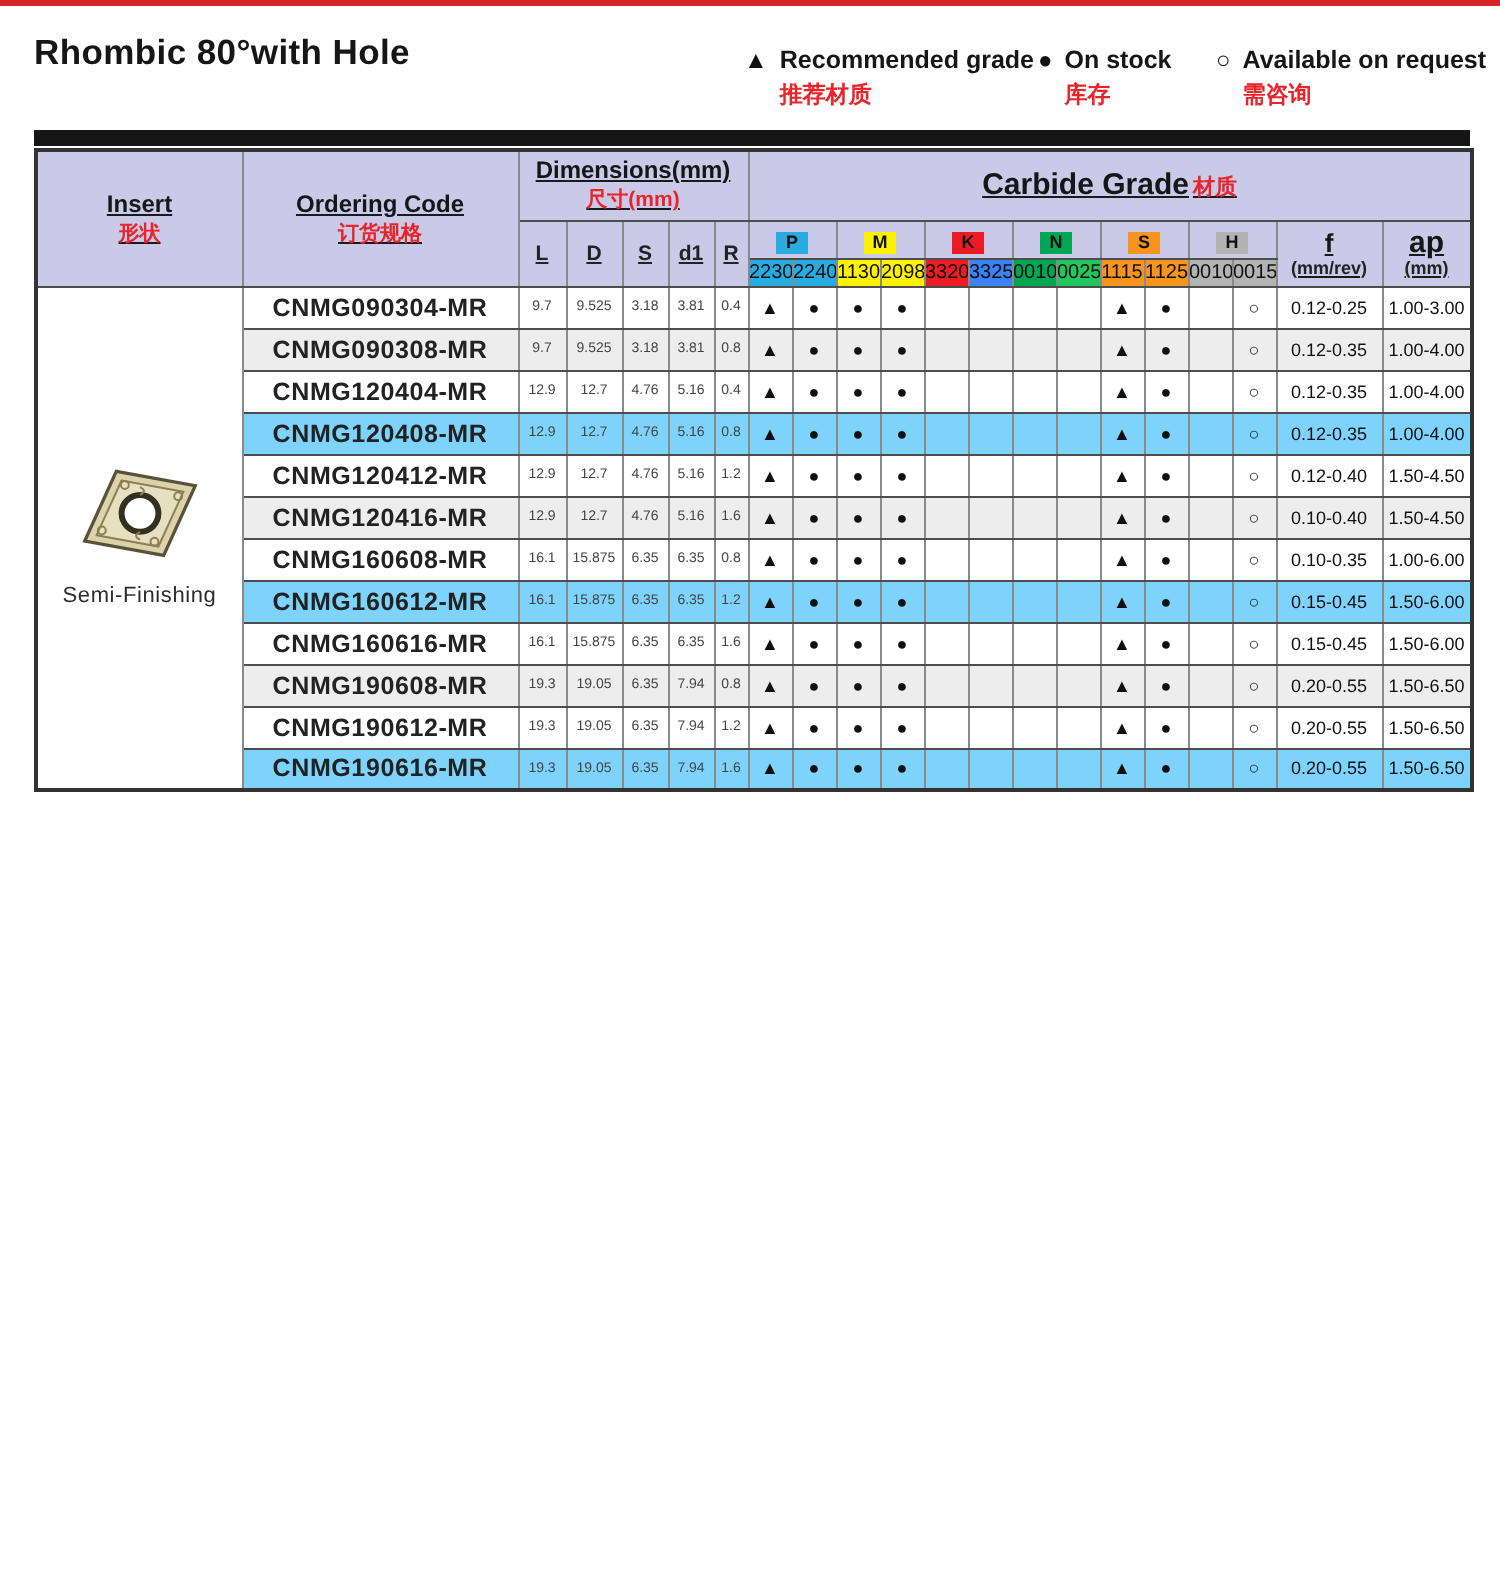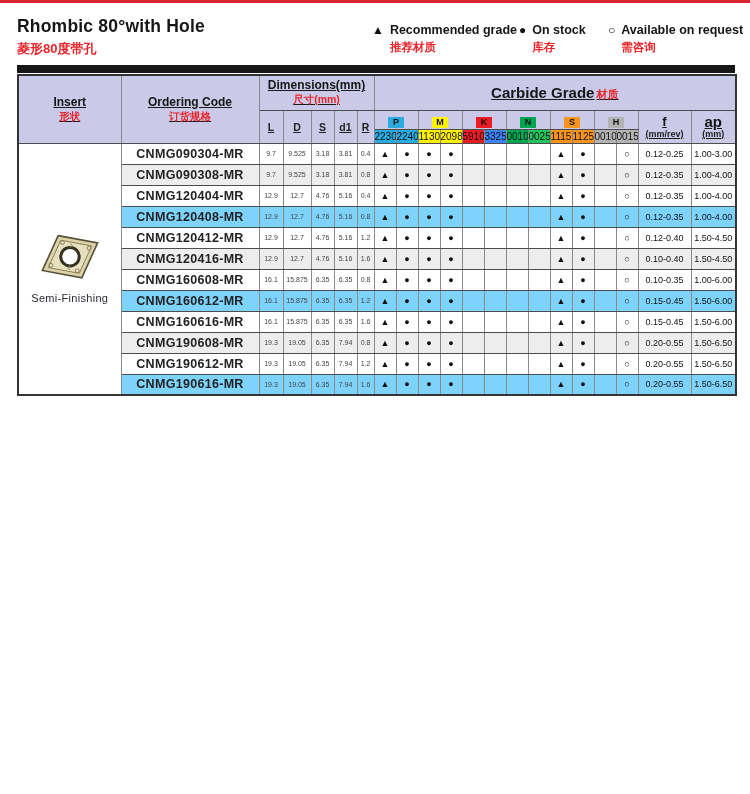--- a/index.html
+++ b/index.html
@@ -56,21 +56,20 @@
   .insert-box{display:flex;flex-direction:column;align-items:center;gap:9px;}
   .insert-label{font-size:11px;color:#2b2b33;letter-spacing:0.3px;}
 </style>
 </head>
 <body>
 
 <div class="top-rule"></div>
 
 <div class="page-header">
   <div class="page-title">Rhombic 80°with Hole</div>
-  <div class="page-title-zh">菱形80度带孔</div>
 </div>
 
 <div class="legend">
     <div class="legend-item" style="left: 0px;">
       <span class="legend-sym">▲</span>
       <div>
         <div class="legend-en">Recommended grade</div>
         <div class="legend-zh">推荐材质</div>
       </div>
     </div>
@@ -153,21 +152,21 @@
         <th rowspan="2">
           <div class="ap-main">ap</div>
           <div class="f-unit">(mm)</div>
         </th>
       </tr>
       <tr id="grade-num-row" style="height:13px">
           <td class="num-cell" style="background: rgb(41, 171, 226);">2230</td>
           <td class="num-cell" style="background: rgb(41, 171, 226);">2240</td>
           <td class="num-cell" style="background: rgb(255, 242, 0);">1130</td>
           <td class="num-cell" style="background: rgb(255, 242, 0);">2098</td>
-          <td class="num-cell" style="background: rgb(237, 28, 36);">5910</td>
+          <td class="num-cell" style="background: rgb(237, 28, 36);">3320</td>
           <td class="num-cell" style="background: #3b82f6;">3325</td>
           <td class="num-cell" style="background: rgb(0, 166, 81);">0010</td>
           <td class="num-cell" style="background: #22c55e;">0025</td>
           <td class="num-cell" style="background: rgb(247, 148, 29);">1115</td>
           <td class="num-cell" style="background: rgb(247, 148, 29);">1125</td>
           <td class="num-cell" style="background: rgb(179, 179, 179);">0010</td>
           <td class="num-cell" style="background: rgb(179, 179, 179);">0015</td>
         </tr>
     </thead>
     <tbody id="rows-body">

